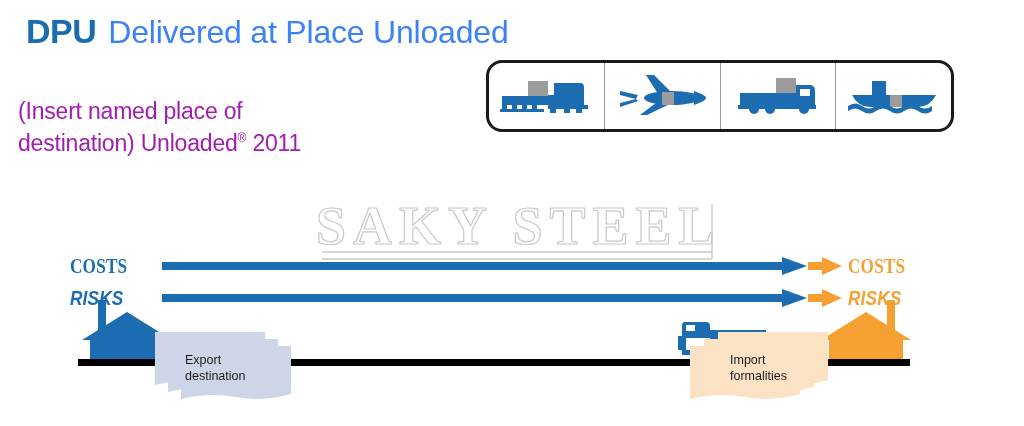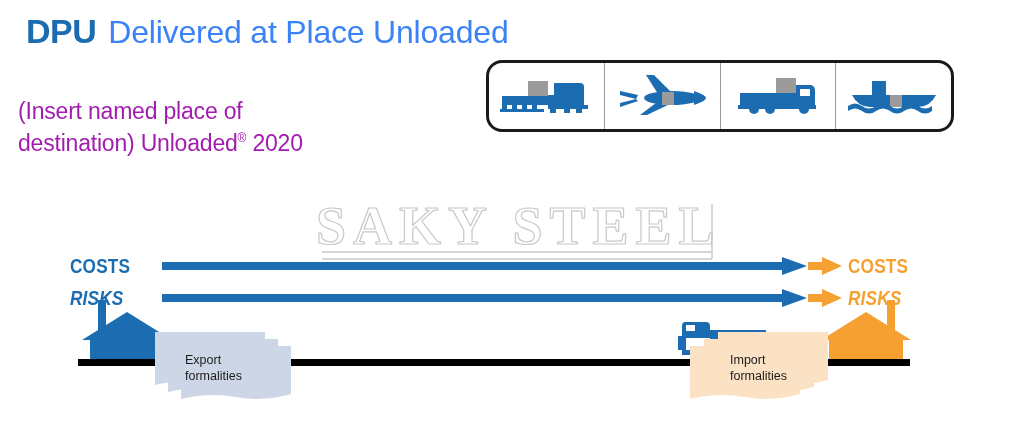--- a/index.html
+++ b/index.html
@@ -140,21 +140,21 @@
 
   
   .flowline {
     position: absolute;
     display: flex;
     align-items: center;
     left: 70px;
     width: 890px;
     height: 28px;
   }
-  .flow-costs { top: 112px; }
+  .flow-costs { top: 112px; font-family: Liberation Serif, serif; }
   .flow-risks { top: 144px; font-style: italic; }
 
   .flow-label-left {
     color: #1b6cb0;
     font-size: 20px;
     font-weight: bold;
     letter-spacing: 0.2px;
     font-stretch: condensed;
     transform: scaleX(0.86);
     transform-origin: left center;
@@ -196,21 +196,21 @@
 <div id="root">
 
   <div class="title-row">
     <span class="title-code">DPU</span>
     <span class="title-name">Delivered at Place Unloaded</span>
   </div>
 
   <div class="subtitle">
     <span>(Insert named place of</span><br>
     <span>destination) Unloaded</span><sup>®</sup>
-    <span>2020</span>
+    <span>2011</span>
   </div>
 
   <div class="modes">
 
     <div class="mode-cell">
       <svg width="96" height="42" viewBox="0 0 96 42">
         <rect x="30" y="6" width="20" height="16" fill="#9b9b9b"></rect>
         <rect x="4" y="21" width="46" height="9" fill="#1b6cb0"></rect>
         <rect x="4" y="30" width="5" height="4" fill="#1b6cb0"></rect>
         <rect x="14" y="30" width="5" height="4" fill="#1b6cb0"></rect>
@@ -325,21 +325,21 @@
       <span class="flow-label-right">RISKS</span>
     </div>
 
     <div class="formalities export-formalities">
       <svg width="150" height="70" viewBox="0 0 150 70">
         <path d="M0 2 h110 v48 q-28 8 -55 3 q-27 -5 -55 2 z" fill="#ccd6e6"></path>
         <path d="M13 9 h110 v48 q-28 8 -55 3 q-27 -5 -55 2 z" fill="#ccd6e6"></path>
         <path d="M26 16 h110 v48 q-28 8 -55 3 q-27 -5 -55 2 z" fill="#ccd6e6"></path>
       </svg>
       <div class="form-text">Export
-formalities</div>
+destination</div>
     </div>
 
     <div class="formalities import-formalities">
       <svg width="150" height="70" viewBox="0 0 150 70">
         <path d="M30 2 h110 v48 q-28 8 -55 3 q-27 -5 -55 2 z" fill="#fbe2c4"></path>
         <path d="M16 9 h110 v48 q-28 8 -55 3 q-27 -5 -55 2 z" fill="#fbe2c4"></path>
         <path d="M2 16 h110 v48 q-28 8 -55 3 q-27 -5 -55 2 z" fill="#fbe2c4"></path>
       </svg>
       <div class="form-text">Import
 formalities</div>

